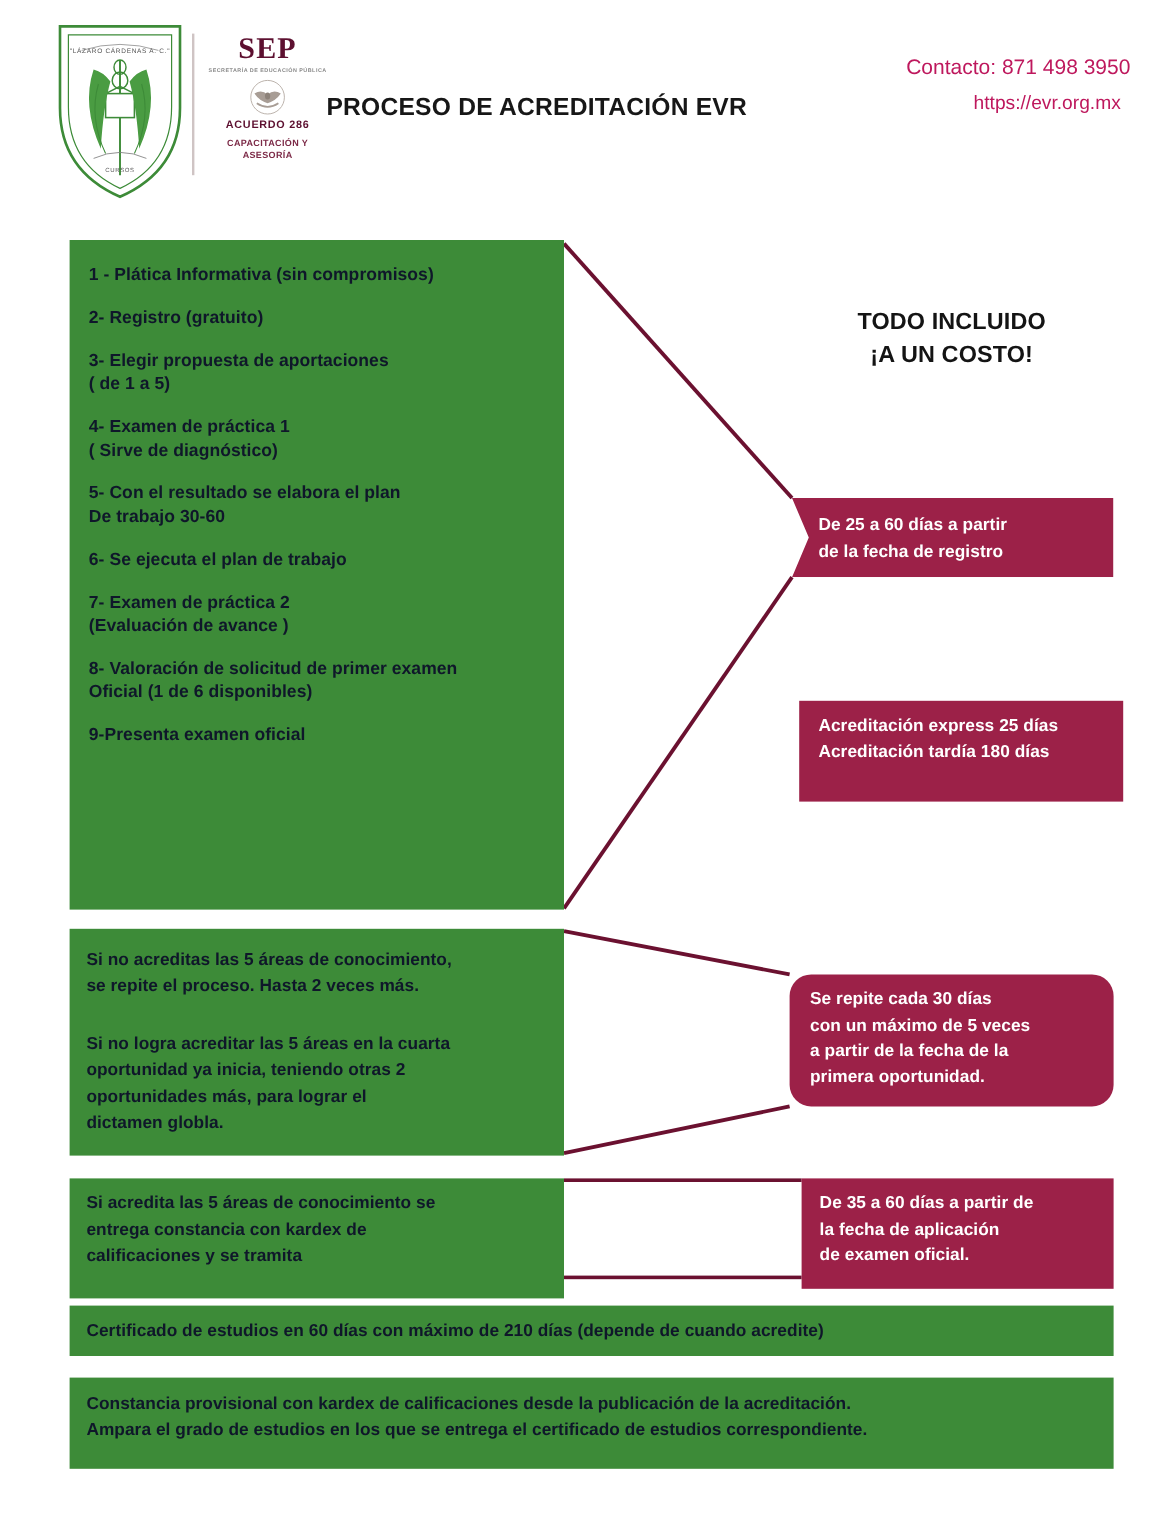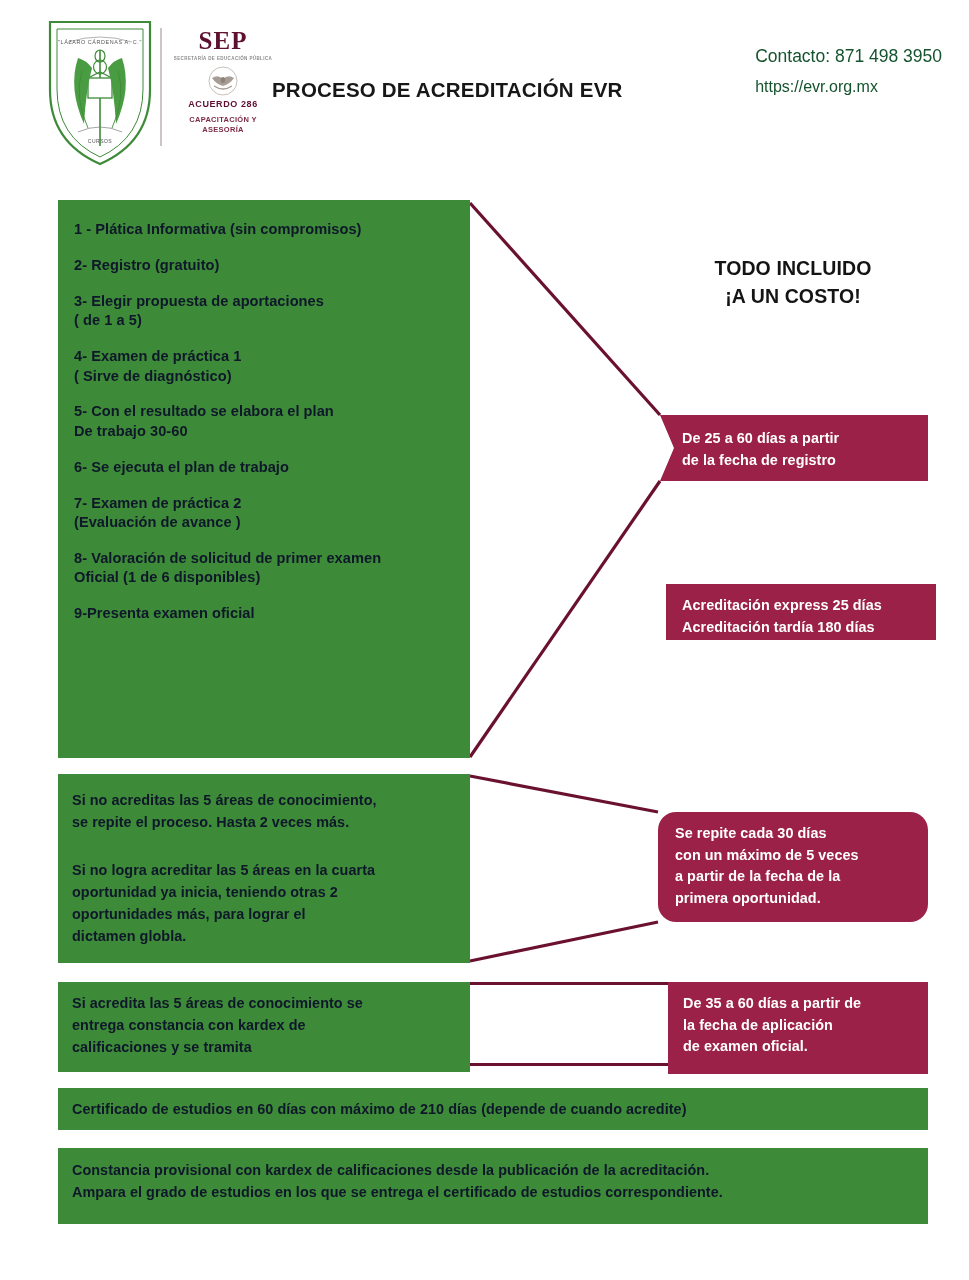--- a/index.html
+++ b/index.html
@@ -86,22 +86,22 @@
     left: 272px; top: 78px;
     font-size: 20.5px;
     font-weight: bold;
     letter-spacing: .2px;
     color: #171717;
     white-space: nowrap;
   }
   #contact {
     position: absolute;
     right: 27px; top: 46px;
-    text-align: left;
-    color: #14532d;
+    text-align: right;
+    color: #be185d;
     margin-left: 32px;
   }
   #contact .line1 {
     font-size: 17.5px;
     white-space: nowrap;
     line-height: 1.25;
   }
   #contact .line2 {
     font-size: 16px;
     white-space: nowrap;
@@ -265,42 +265,42 @@
 
   <div id="promo">TODO INCLUIDO
 ¡A UN COSTO!</div>
 
   <div class="rbox" id="red-registro" style="left:660px; top:415px; width:268px; height:66px;
               clip-path: polygon(0 0, 100% 0, 100% 100%, 0 100%, 14px 50%);">
     <div class="rtext" style="position:absolute; left:22px; top:13px;">De  25 a 60 días a partir
 de la fecha de registro</div>
   </div>
 
-  <div class="rbox" id="red-express" style="left:666px; top:584px; width:270px; height:56px;">
+  <div class="rbox" id="red-express" style="left:666px; top:584px; width:270px; height:84px;">
     <div class="rtext" style="position:absolute; left:16px; top:11px;">Acreditación express 25 días
 Acreditación tardía 180 días</div>
   </div>
 
   <div class="gbox" id="green-outcomes" style="left:58px; top:774px; width:412px; height:189px;">
     <div class="boxtext" style="position:absolute; left:14px; top:16px; right:8px;">Si no acreditas las 5 áreas  de conocimiento,
 se repite el proceso. Hasta 2 veces más.</div>
     <div class="boxtext" style="position:absolute; left:14px; top:86px; right:8px;">Si no logra acreditar las 5 áreas en la cuarta
 oportunidad ya inicia, teniendo otras 2
 oportunidades más, para lograr el
 dictamen globla.</div>
   </div>
 
   <div class="rbox" id="red-repeticion" style="left:658px; top:812px; width:270px; height:110px;border-radius:18px;">
     <div class="rtext" style="position:absolute; left:17px; top:11px;">Se repite cada 30 días
 con un máximo de 5 veces
 a partir de la fecha de la
 primera oportunidad.</div>
   </div>
 
-  <div class="gbox" id="green-acredita" style="left:58px; top:982px; width:412px; height:90px;">
+  <div class="gbox" id="green-acredita" style="left:58px; top:982px; width:412px; height:100px;">
     <div class="boxtext" style="position:absolute; left:14px; top:11px; right:8px;">Si acredita las 5 áreas de conocimiento  se
 entrega constancia con kardex  de
 calificaciones y se tramita</div>
   </div>
 
   <div class="whitegap" style="left:470px; top:982px; width:198px; height:84px;"></div>
 
   <div class="rbox" id="red-constancia" style="left:668px; top:982px; width:260px; height:92px;text-decoration:underline;">
     <div class="rtext" style="position:absolute; left:15px; top:11px;">De 35 a 60 días a partir de
 la fecha de aplicación

